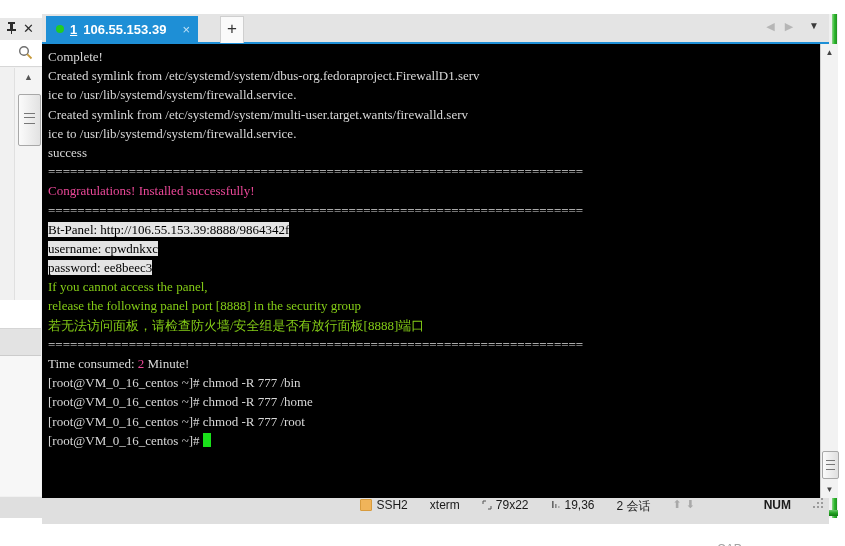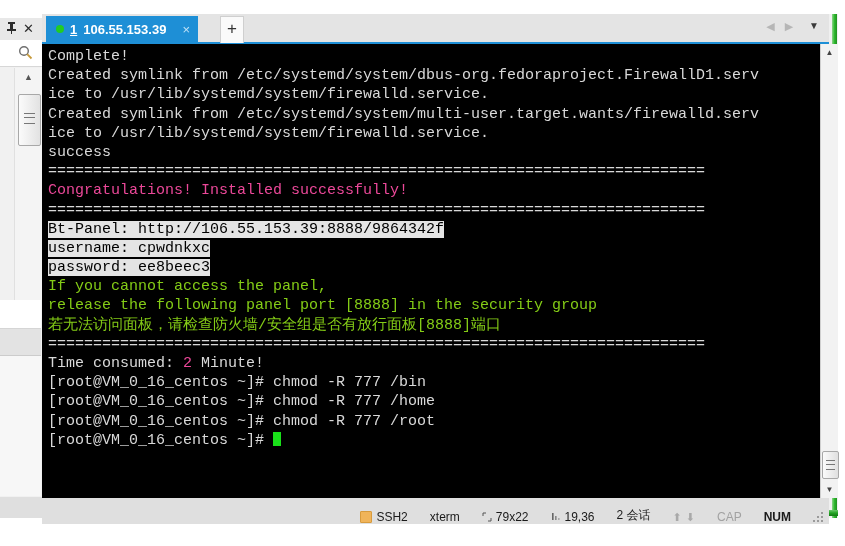--- a/index.html
+++ b/index.html
@@ -159,22 +159,22 @@
   
   .term-body {
     position: absolute; left: 0; top: 30px;
     width: 787px; height: 454px;
     background: #000000;
     overflow: hidden;
   }
   .term-text {
     position: absolute; left: 6px; top: 3px;
     width: 724px;
-    font-family: Liberation Mono, monospace;
-    font-size: 15px; line-height: 19.2px;
+    font-family: Liberation Serif, serif;
+    font-size: 13px; line-height: 19.2px;
     color: #d9d9d9;
     white-space: pre;
     letter-spacing: 0px;
   }
   .term-text .ln { display: block; height: 19.2px; }
   .sel { background: #e4e4e4; color: #000000; }
   .c-green  { color: #ec4899; }
   .c-yellow { color: #84cc16; }
   .cursor {
     display: inline-block; width: 8px; height: 14px;
@@ -206,33 +206,33 @@
   .term-sb-thumb .grip::after {
     content: ""; position: absolute; left: 0; top: 3px;
     width: 9px; border-top: 1px solid #777;
   }
 
   
   .statusbar {
     position: absolute; left: 0; top: 484px;
     width: 787px; height: 26px;
     background: #dfdfdf;
-    display: flex; align-items: flex-end;
+    display: flex; align-items: flex-start;
     font-size: 12px; color: #1a1a1a;
   }
   .sb-spacer { flex: 1; }
   .sb-item { display: flex; align-items: center; gap: 4px; margin-right: 22px; white-space: nowrap; }
   .sb-lock {
     width: 10px; height: 10px; background: #f0b45a;
     border: 1px solid #d89b3d; border-radius: 1px;
   }
   .sb-icon-sz { font-size: 10px; color: #4a4a4a; }
   .sb-arrow { color: #a9a9a9; font-size: 11px; }
   .sb-dim { color: #a2a2a2; margin-top: 44px; }
-  .sb-strong { color: #1a1a1a; font-weight: bold; margin-top: 8px; }
+  .sb-strong { color: #1a1a1a; font-weight: bold; }
   .sb-grip {
     width: 12px; height: 12px; margin-right: 4px; position: relative;
   }
   .sb-grip i {
     position: absolute; width: 2px; height: 2px; background: #9a9a9a;
   }
 
   
   .bl-strip {
     position: absolute; left: 0; top: 497px;

